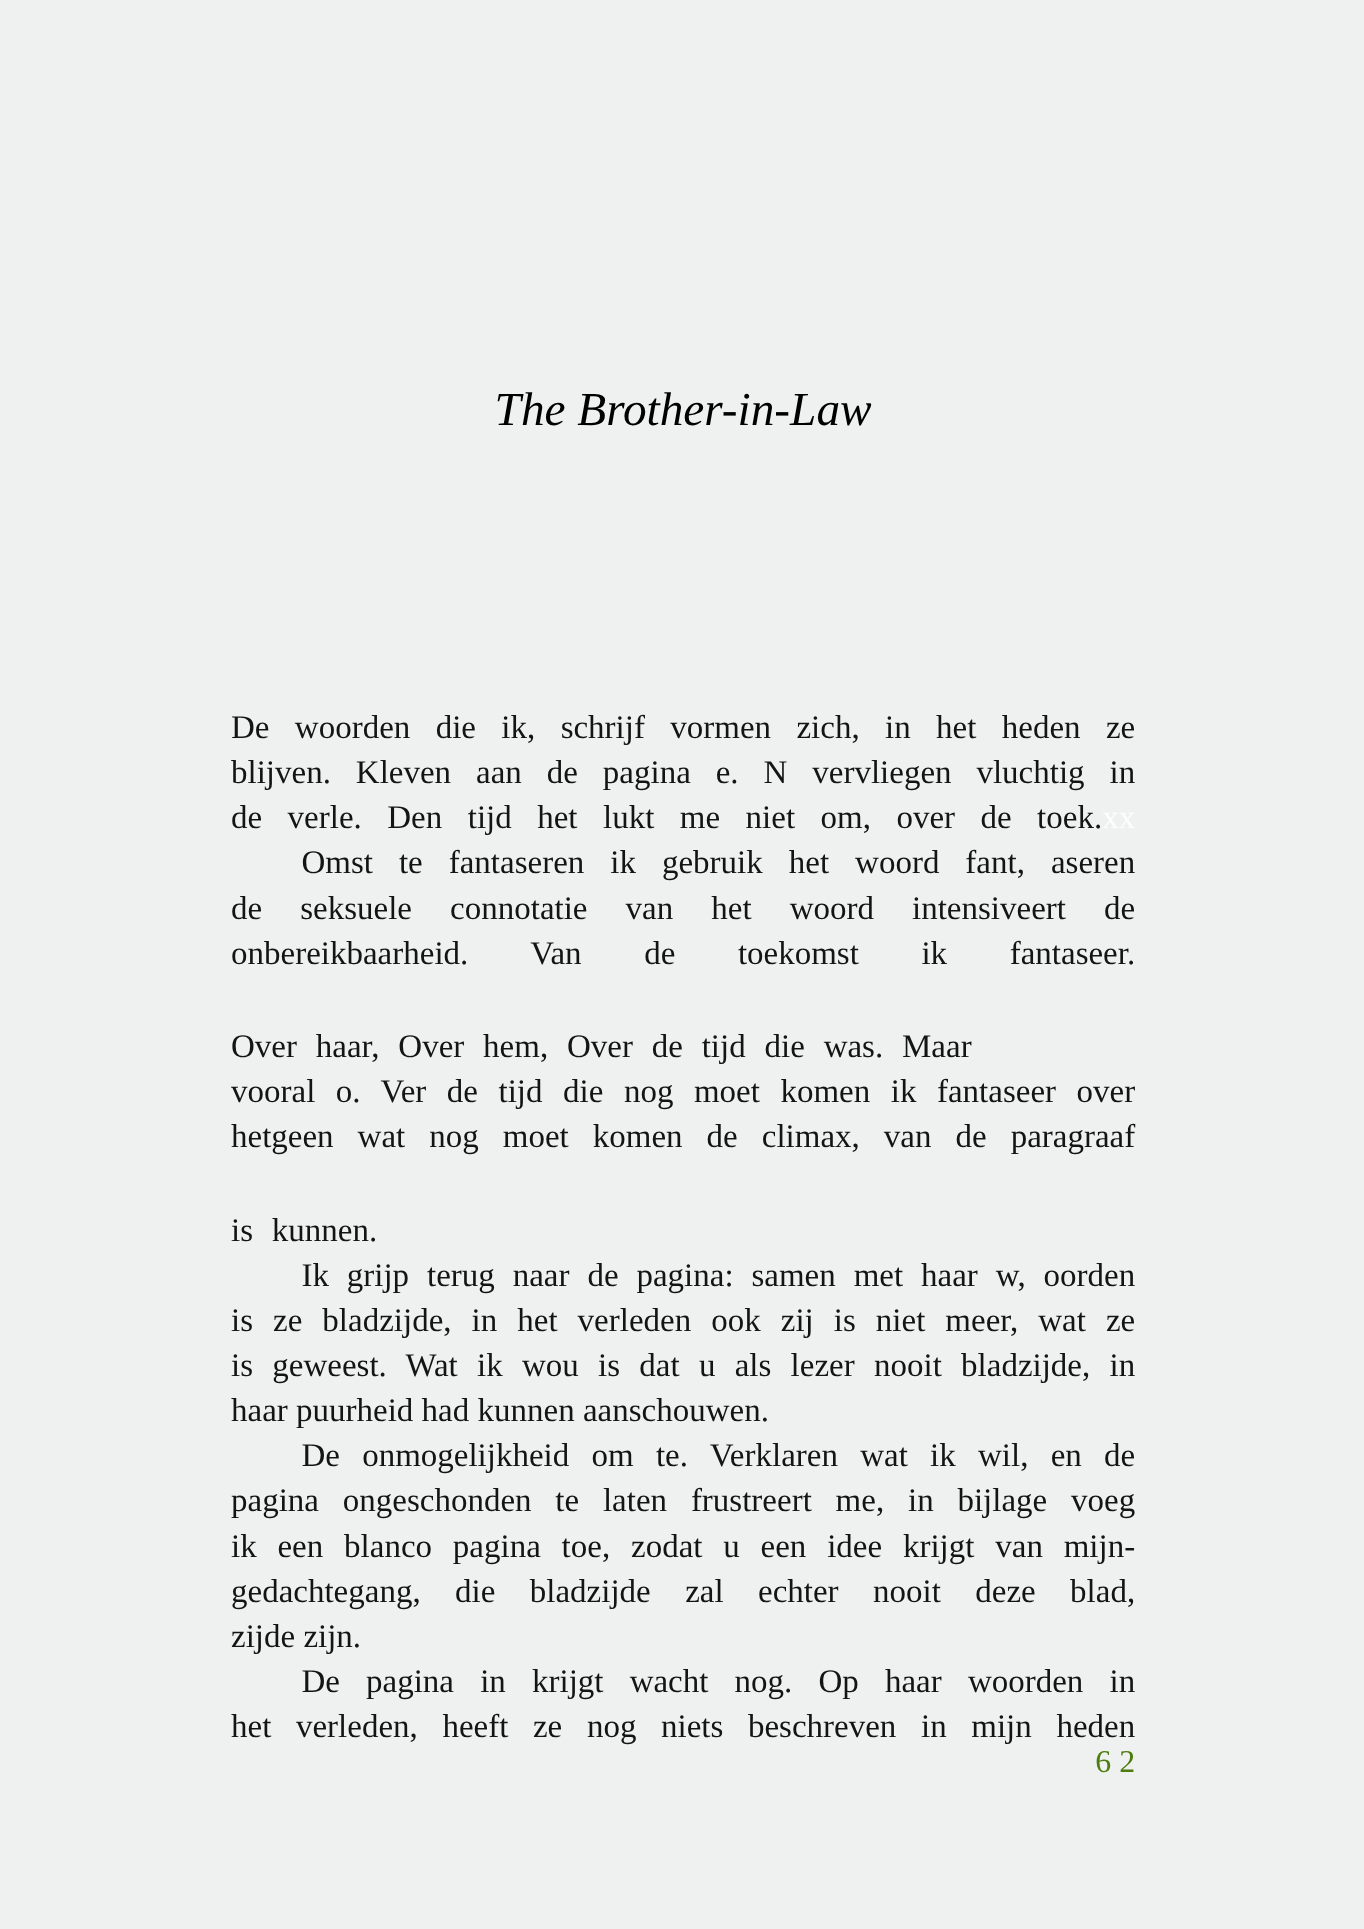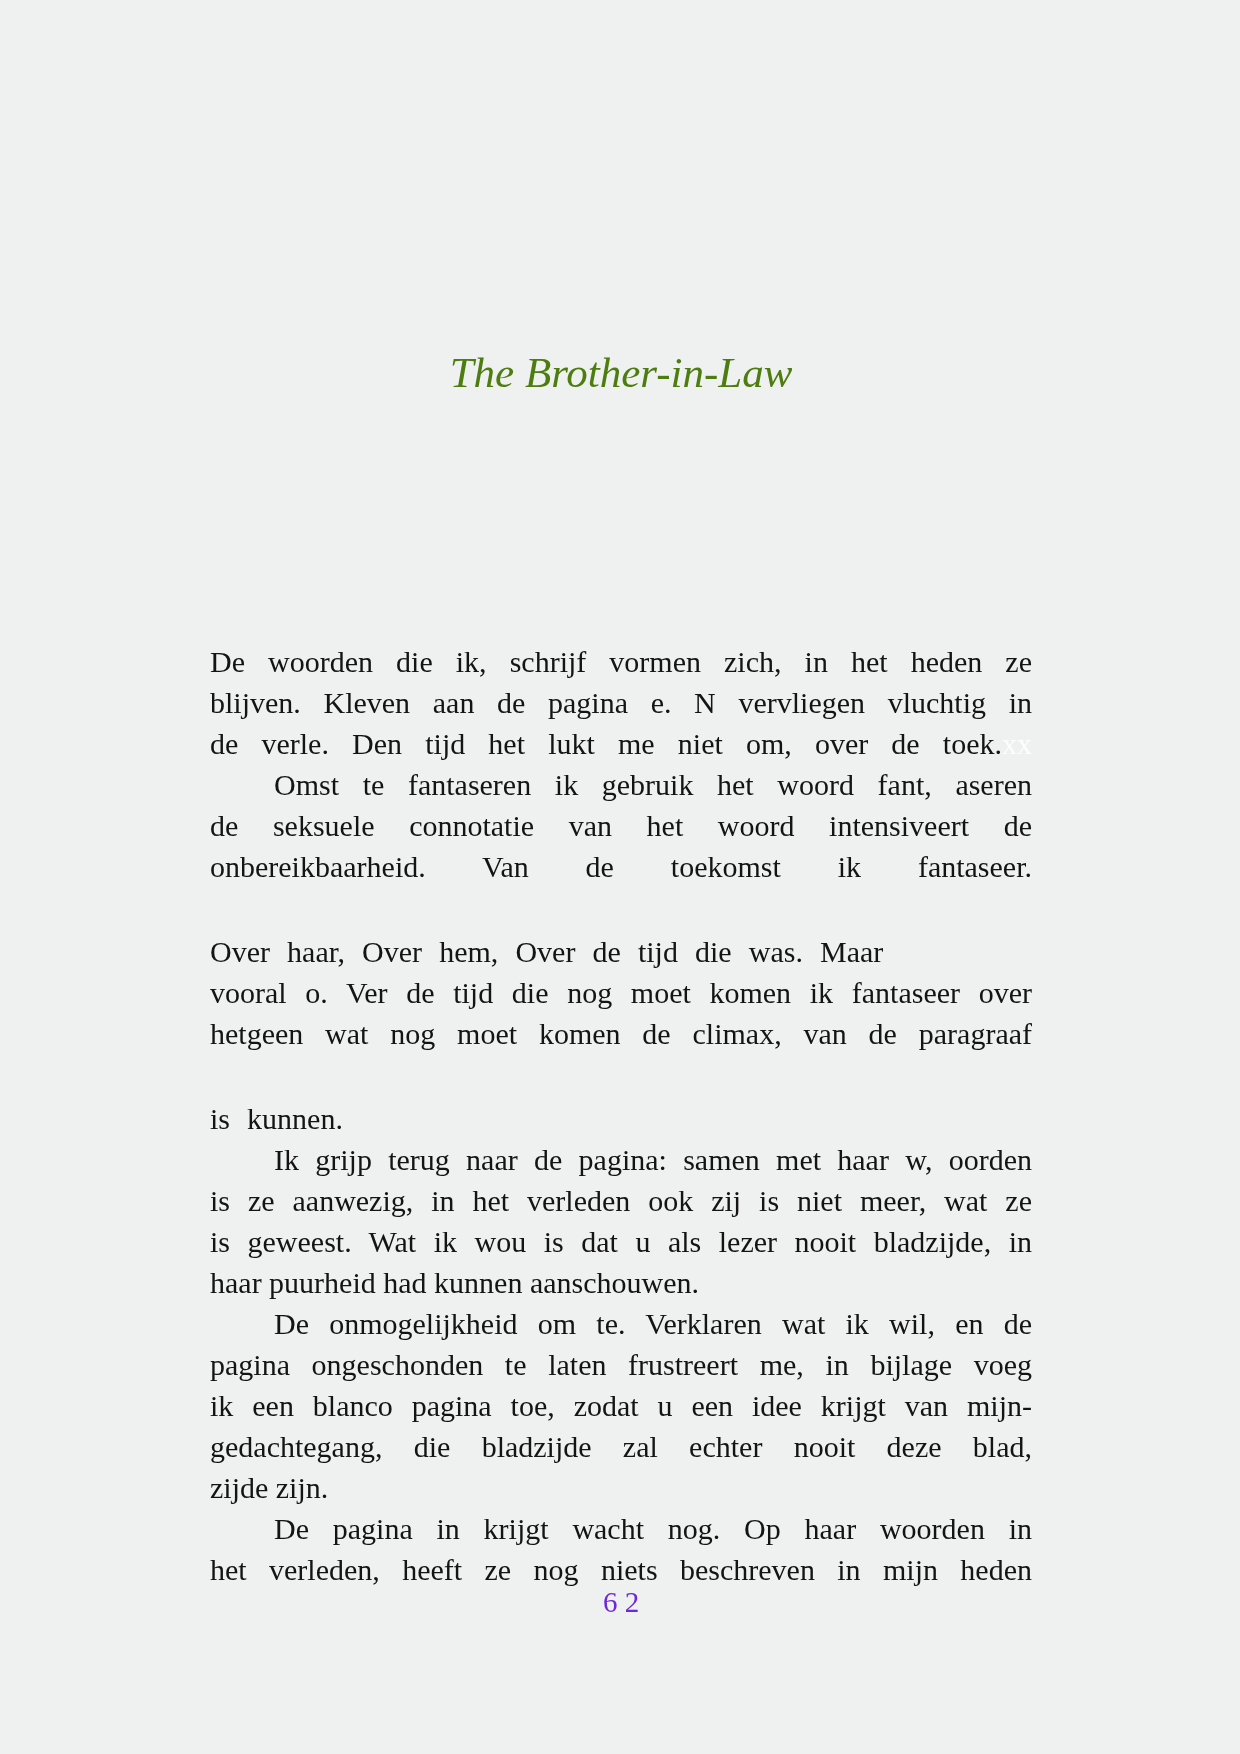--- a/index.html
+++ b/index.html
@@ -24,21 +24,21 @@
     top: 349px;
     left: 210px;
     width: 822px;
     margin: 0;
     text-align: center;
     font-style: italic;
     font-weight: normal;
     font-size: 43px;
     line-height: 1.1;
     letter-spacing: 0px;
-    color: #4d7c0f;
+    color: #000000;
   }
   .body-text {
     position: absolute;
     top: 641px;
     left: 210px;
     width: 822px;
     font-size: 30px;
     line-height: 41px;
   }
   .line {
@@ -58,44 +58,44 @@
     margin-top: 44px;
   }
   .faint {
     color: #fdfdfd;
   }
   .page-number {
     position: absolute;
     top: 1586px;
     left: 210px;
     width: 822px;
-    text-align: center;
+    text-align: right;
     font-size: 29px;
-    color: #6d28d9;
+    color: #4d7c0f;
   }
 </style>
 </head>
 <body style="background: rgb(239, 241, 240); color: rgb(20, 20, 20);">
 
 <div class="page">
   <h1 class="title">The Brother-in-Law</h1>
 
   <div class="body-text">
       <div class="line just"><span>De woorden die ik, schrijf vormen zich, in het heden ze</span></div>
       <div class="line just"><span>blijven. Kleven aan de pagina e. N vervliegen vluchtig in</span></div>
       <div class="line just"><span>de verle. Den tijd het lukt me niet om, over de toek.</span><span class="faint" style="color: rgb(253, 253, 253);">xx</span></div>
       <div class="line just ind"><span>Omst te fantaseren ik gebruik het woord fant, aseren</span></div>
       <div class="line just"><span>de seksuele connotatie van het woord intensiveert de</span></div>
       <div class="line just"><span>onbereikbaarheid. Van de toekomst ik fantaseer.</span></div>
       <div class="line wide"><span>Over haar, Over hem, Over de tijd die was. Maar</span></div>
       <div class="line just"><span>vooral o. Ver de tijd die nog moet komen ik fantaseer over</span></div>
       <div class="line just"><span>hetgeen wat nog moet komen de climax, van de paragraaf</span></div>
       <div class="line wide"><span>is kunnen.</span></div>
       <div class="line just ind"><span>Ik grijp terug naar de pagina: samen met haar w, oorden</span></div>
-      <div class="line just"><span>is ze aanwezig, in het verleden ook zij is niet meer, wat ze</span></div>
+      <div class="line just"><span>is ze bladzijde, in het verleden ook zij is niet meer, wat ze</span></div>
       <div class="line just"><span>is geweest. Wat ik wou is dat u als lezer nooit bladzijde, in</span></div>
       <div class="line"><span>haar puurheid had kunnen aanschouwen.</span></div>
       <div class="line just ind"><span>De onmogelijkheid om te. Verklaren wat ik wil, en de</span></div>
       <div class="line just"><span>pagina ongeschonden te laten frustreert me, in bijlage voeg</span></div>
       <div class="line just"><span>ik een blanco pagina toe, zodat u een idee krijgt van mijn-</span></div>
       <div class="line just"><span>gedachtegang, die bladzijde zal echter nooit deze blad,</span></div>
       <div class="line"><span>zijde zijn.</span></div>
       <div class="line just ind"><span>De pagina in krijgt wacht nog. Op haar woorden in</span></div>
       <div class="line just"><span>het verleden, heeft ze nog niets beschreven in mijn heden</span></div>
     </div>

